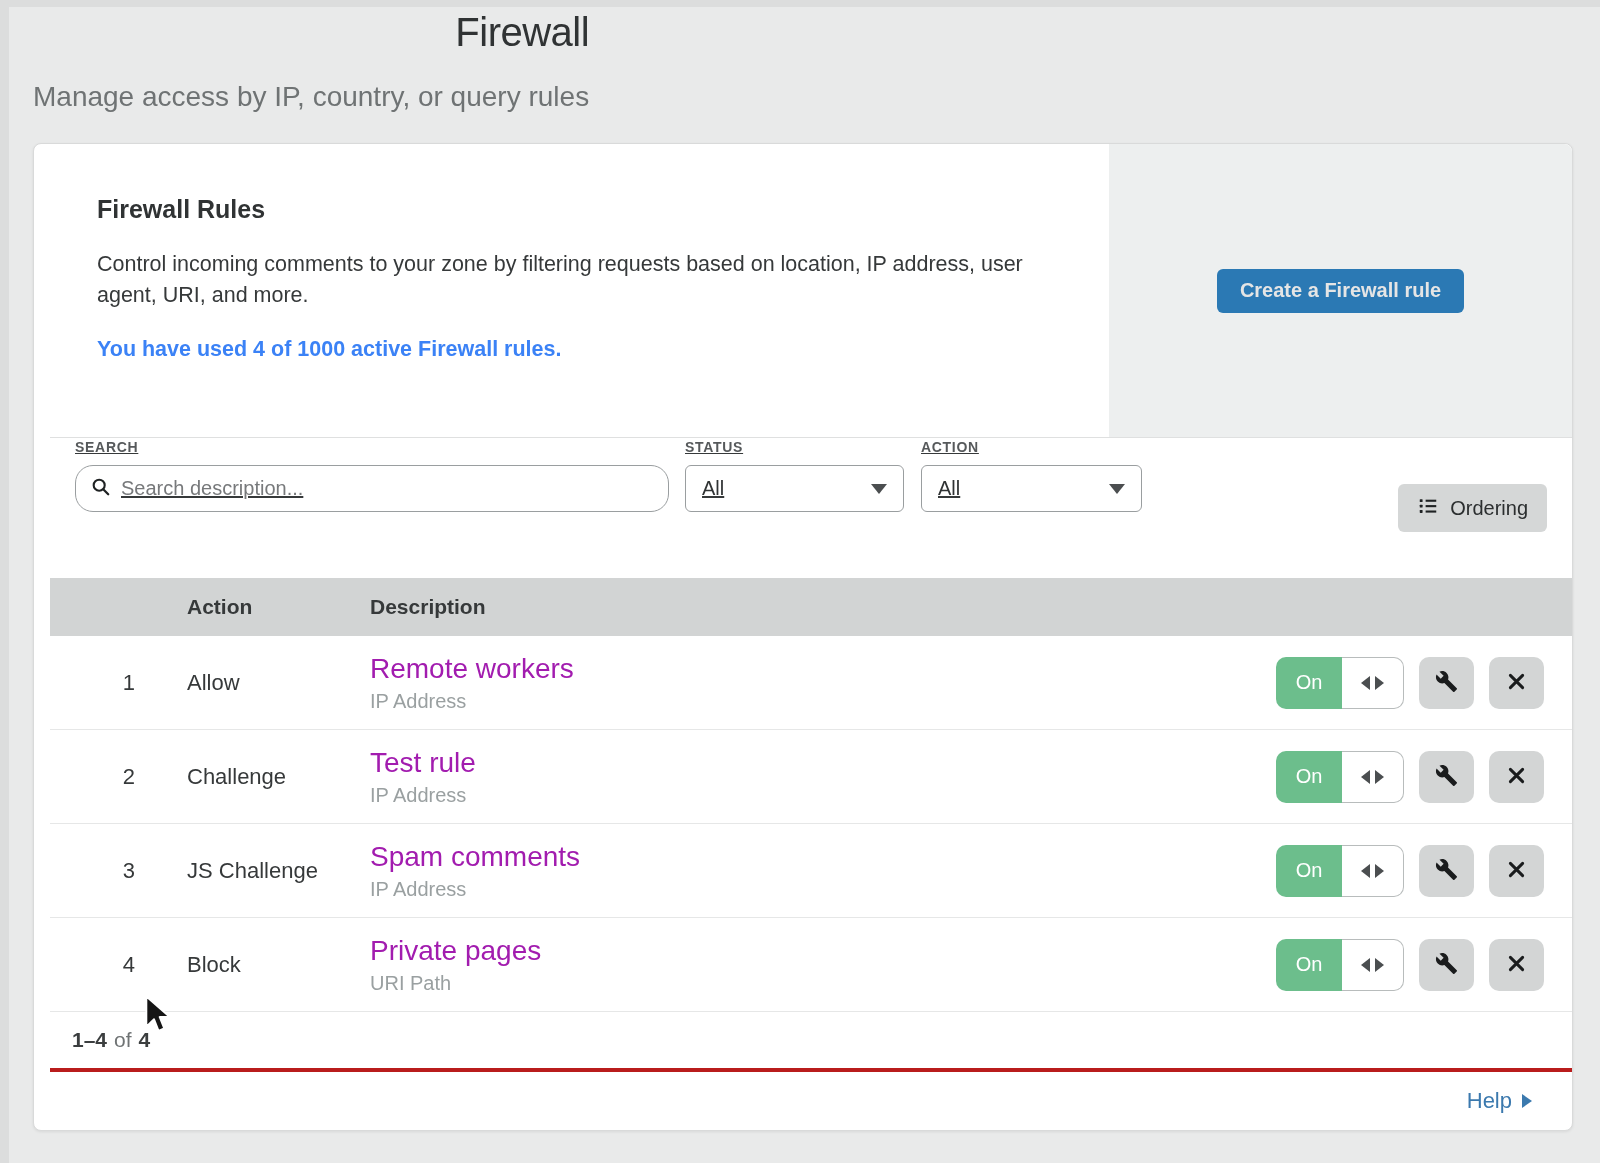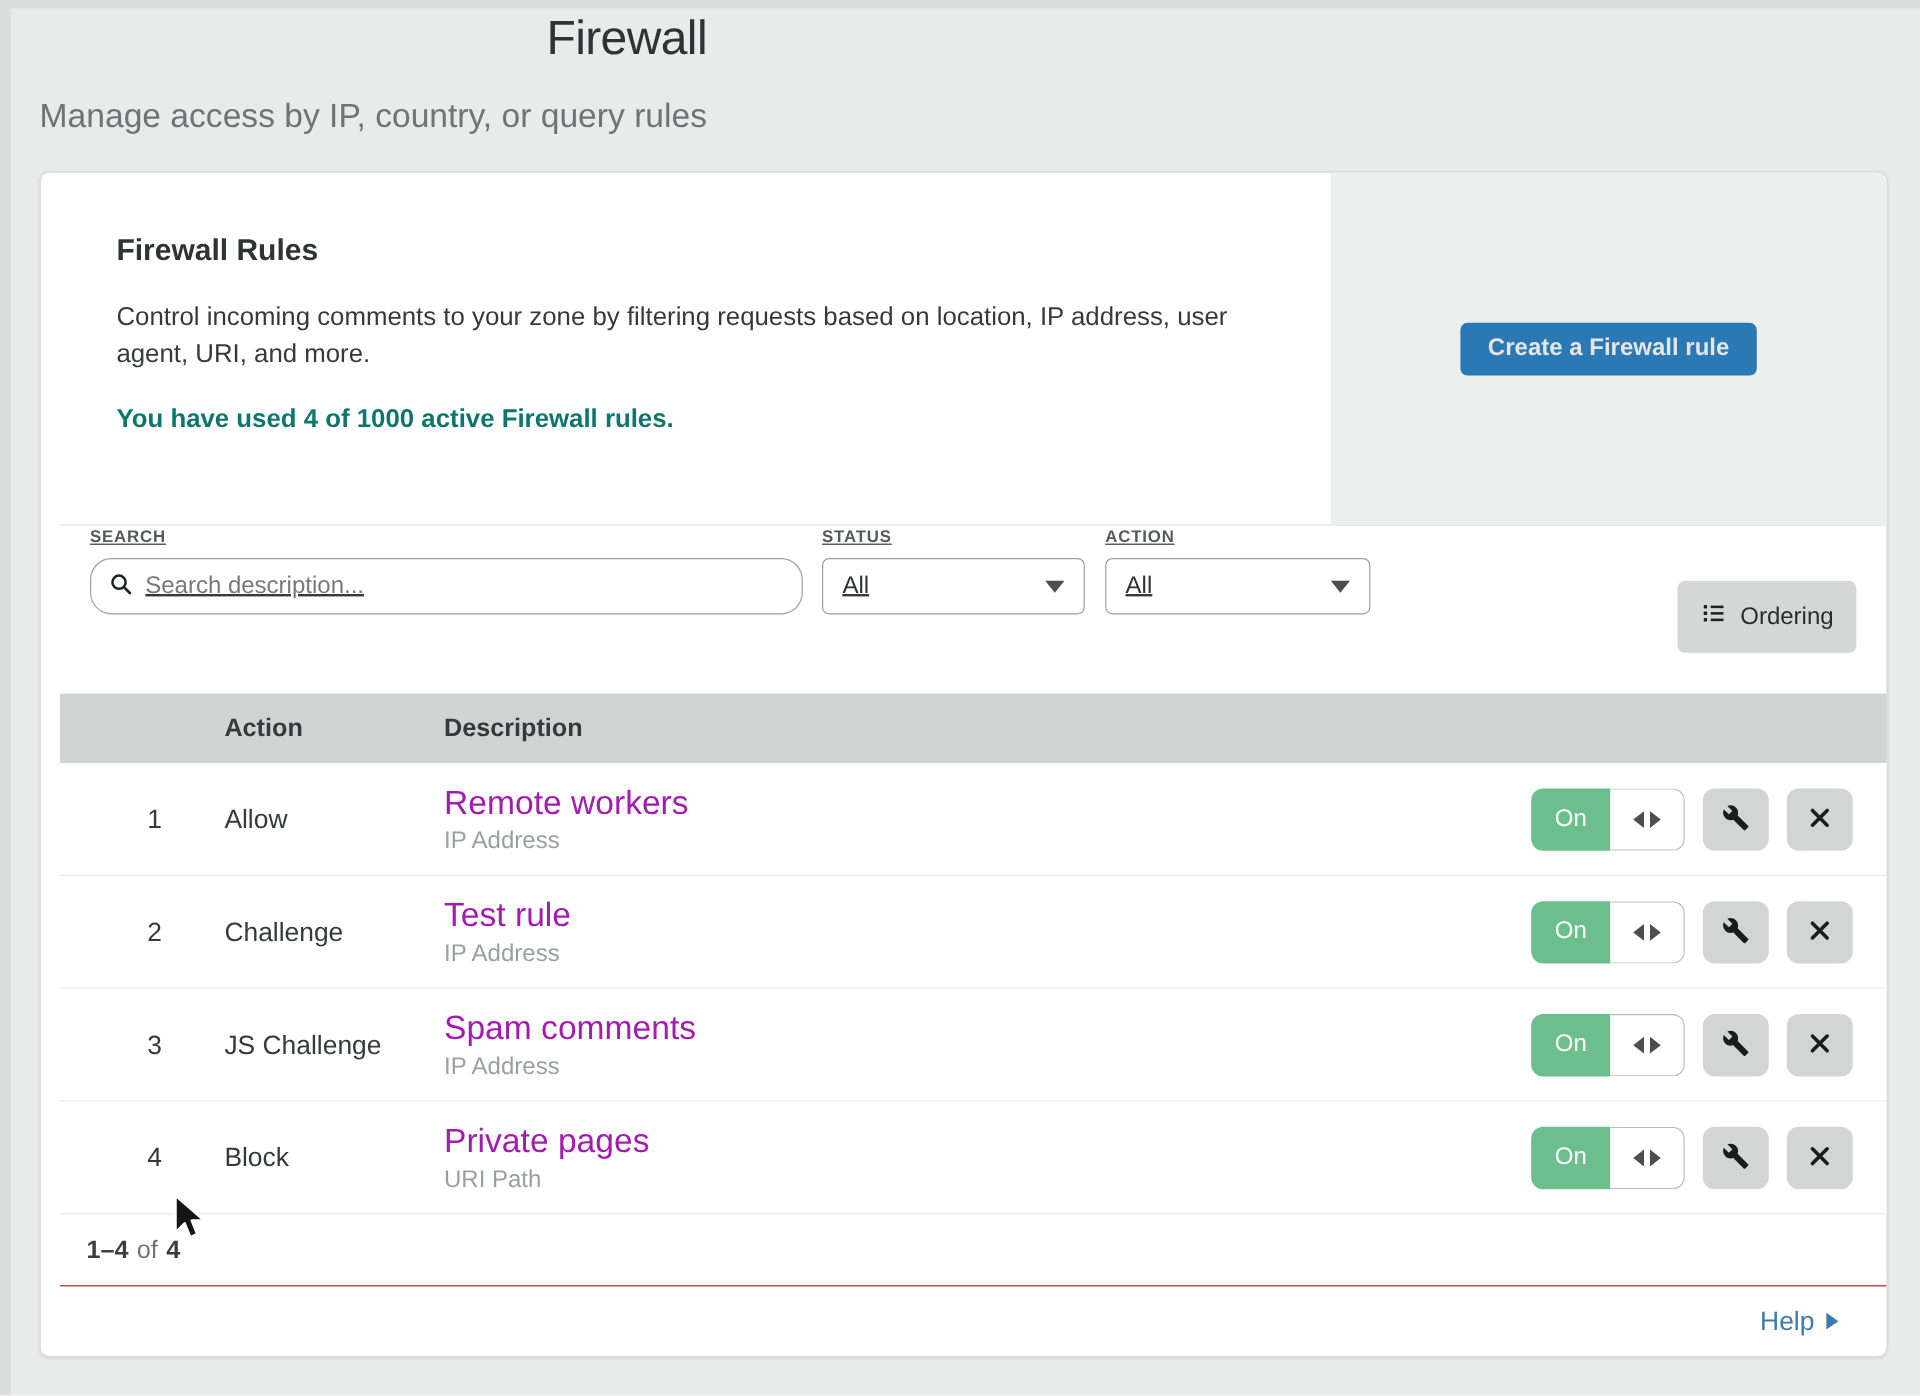--- a/index.html
+++ b/index.html
@@ -27,21 +27,21 @@
     border-radius:8px;
     box-shadow:0 1px 3px rgba(0,0,0,0.08);
     padding-left:16px;
   }
 
   
   .card-top { display:flex; height:294px; border-bottom:1px solid #dfe0e0; }
   .card-top-left { flex:1; padding:51px 40px 0 47px; }
   .card-top-left h2 { font-size:25px; font-weight:700; color:#303334; margin-bottom:25px; }
   .card-top-left .desc { font-size:21.5px; line-height:31px; color:#36393a; max-width:945px; }
-  .card-top-left .usage { margin-top:26px; font-size:21.5px; font-weight:700; color:#0f766e; }
+  .card-top-left .usage { margin-top:26px; font-size:21.5px; font-weight:700; color:#3b82f6; }
   .card-top-right {
     width:463px; flex-shrink:0;
     background:#edefef;
     border-radius:0 8px 0 0;
     display:flex; align-items:center; justify-content:center;
   }
   .btn-primary {
     height:44px; padding:0 23px;
     background:#2b79b4; color:#e5e5e5;
     border:none; border-radius:6px;
@@ -79,21 +79,21 @@
     font-size:20px; color:#303334; cursor:pointer;
   }
   .caret {
     width:0; height:0;
     border-left:8px solid transparent; border-right:8px solid transparent;
     border-top:10px solid #4b4e50;
   }
   .btn-ordering {
     position:absolute; right:25px; top:46px;
     display:flex; align-items:center; gap:11px;
-    height:60px; padding:0 19px;
+    height:48px; padding:0 19px;
     background:#d5d7d7; border:none; border-radius:6px;
     font-family:"Liberation Sans", sans-serif;
     font-size:20px; color:#2b2e2f; cursor:pointer;text-align:center;
   }
 
   
   .thead {
     display:flex; align-items:center; height:58px;
     background:#d2d4d4; font-size:21px; font-weight:700; color:#36393a;
   }
@@ -129,21 +129,21 @@
     width:55px; height:52px; margin-left:15px;
     background:#d3d5d5; border:none; border-radius:10px;
     display:flex; align-items:center; justify-content:center;
     cursor:pointer;
   }
 
   
   .pagination {
     display:flex; align-items:center; gap:7px;
     height:60px; padding-left:22px;
-    border-bottom:1px solid #b91c1c;
+    border-bottom:4px solid #b91c1c;
     font-size:21px;
   }
   .pg-strong { font-weight:700; color:#3b3e3f; }
   .pg-of { color:#6f7374; }
   .card-footer {
     height:58px; display:flex; align-items:center; justify-content:flex-end;
     padding-right:40px;
   }
   .help {
     display:flex; align-items:center; gap:10px;

